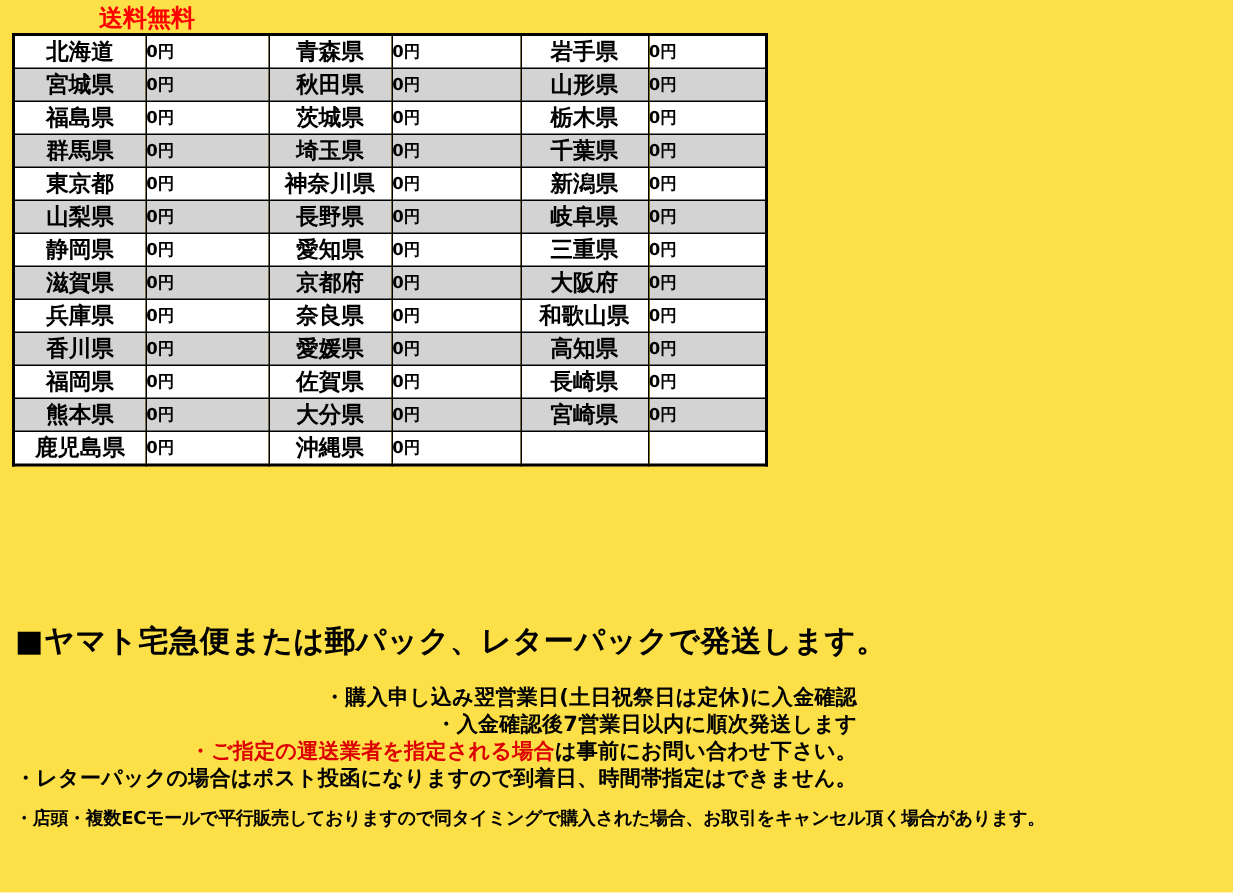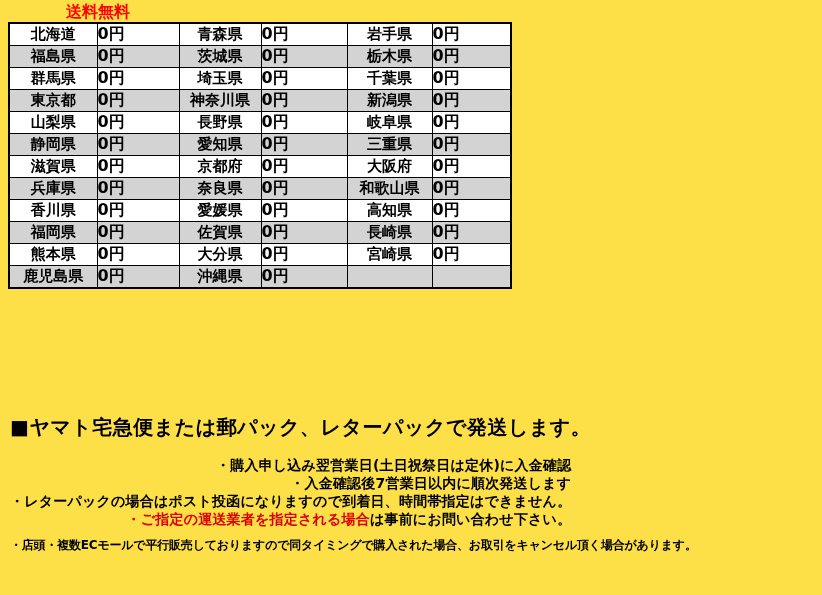--- a/index.html
+++ b/index.html
@@ -16,21 +16,21 @@
     border-collapse:collapse;table-layout:fixed;
     border:2px solid #000;
   }
   table.shipping-table td{
     border:1px solid #000;
     height:21px;padding:0;overflow:hidden;white-space:nowrap;
   }
   table.shipping-table tr:nth-child(even) td{background:#d3d3d3;}
   table.shipping-table tr:nth-child(odd) td{background:#ffffff;}
   td.pref{text-align:center;font-weight:bold;font-size:15px;margin-left:20px;}
-  td.fee{text-align:left;padding-left:9px;font-weight:bold;font-size:16px;}
+  td.fee{text-align:left;padding-left:9px;font-weight:bold;font-size:11px;}
   .note-heading{
     position:absolute;left:10px;top:414px;
     font-size:20px;font-weight:bold;letter-spacing:0.5px;
   }
   .bullets{
     position:absolute;left:10px;top:456px;
     font-size:14px;font-weight:bold;line-height:18px;letter-spacing:0.2px;text-align:right;
   }
   .bullet-line{white-space:nowrap;}
   .red-text{color:#dd0000;}
@@ -55,20 +55,28 @@
       <col style="width:85px">
       <col style="width:79px">
     </colgroup>
     <tbody id="shipping-table-body">
         <tr>
           <td class="pref">北海道</td>
           <td class="fee">0円</td>
           <td class="pref">青森県</td>
           <td class="fee">0円</td>
           <td class="pref">岩手県</td>
+          <td class="fee">0円</td>
+        </tr>
+        <tr>
+          <td class="pref">宮城県</td>
+          <td class="fee">0円</td>
+          <td class="pref">秋田県</td>
+          <td class="fee">0円</td>
+          <td class="pref">山形県</td>
           <td class="fee">0円</td>
         </tr>
         <tr>
           <td class="pref">福島県</td>
           <td class="fee">0円</td>
           <td class="pref">茨城県</td>
           <td class="fee">0円</td>
           <td class="pref">栃木県</td>
           <td class="fee">0円</td>
         </tr>
@@ -153,21 +161,21 @@
           <td class="fee"></td>
         </tr>
       </tbody>
   </table>
 
   <div class="note-heading">■ヤマト宅急便または郵パック、レターパックで発送します。</div>
 
   <div class="bullets">
     <div class="bullet-line">・購入申し込み翌営業日(土日祝祭日は定休)に入金確認</div>
     <div class="bullet-line">・入金確認後7営業日以内に順次発送します</div>
-    <div class="bullet-line">・レターパックの場合はポスト投函になりますので到着日、時間帯指定はできません。</div>
     <div class="bullet-line">
       <span class="red-text">・ご指定の運送業者を指定される場合</span><span>は事前にお問い合わせ下さい。</span>
     </div>
+    <div class="bullet-line">・レターパックの場合はポスト投函になりますので到着日、時間帯指定はできません。</div>
   </div>
 
   <div class="footnote">・店頭・複数ECモールで平行販売しておりますので同タイミングで購入された場合、お取引をキャンセル頂く場合があります。</div>
 
 </div>
 
 </body></html>

